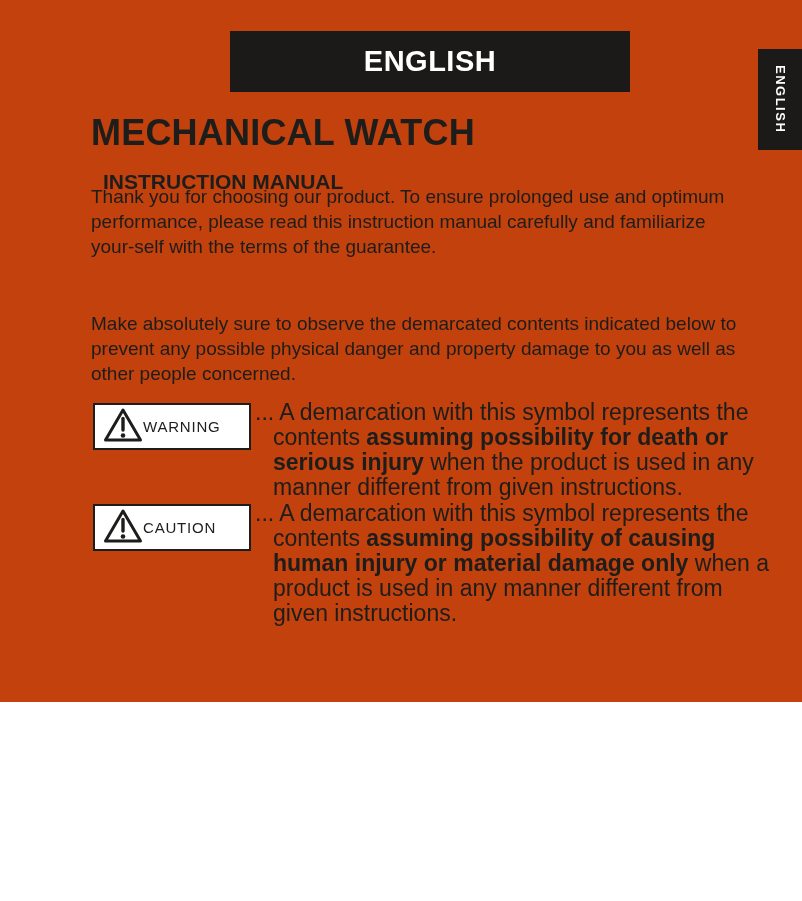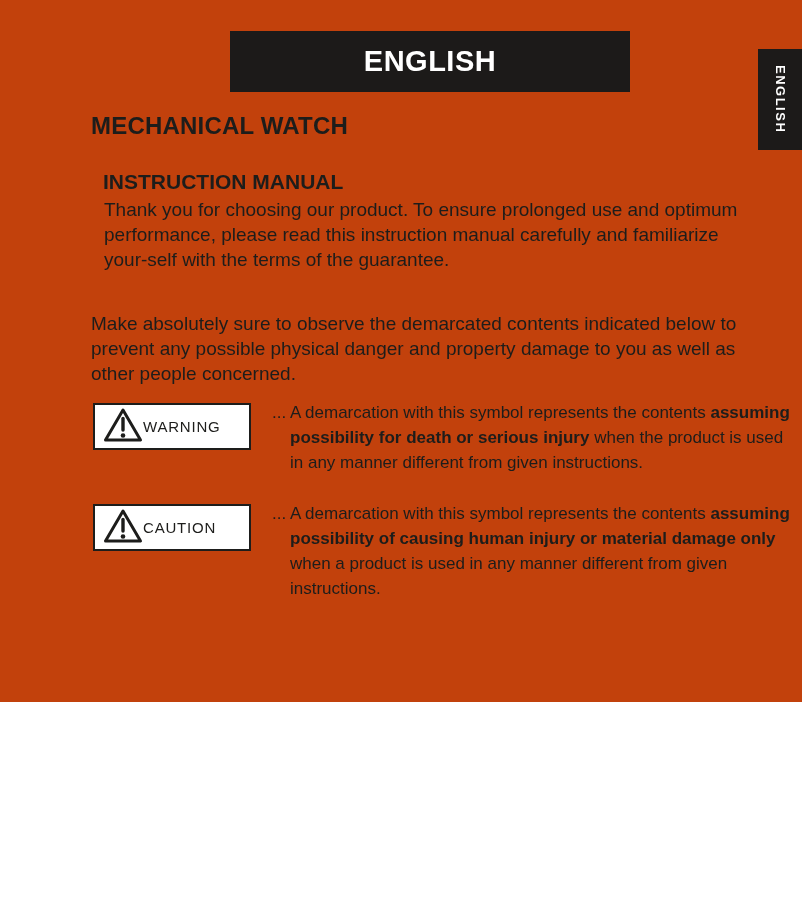--- a/index.html
+++ b/index.html
@@ -27,21 +27,21 @@
     width: 44px; height: 101px;
     background: #1c1a19;
     color: #ffffff;
     display: flex; align-items: center; justify-content: center;
     writing-mode: vertical-rl;
     font-size: 13px; font-weight: bold; letter-spacing: 1.5px;
   }
   .doc-title {
     position: absolute;
     left: 91px; top: 112px;
-    font-size: 24px; font-weight: bold; letter-spacing: 0.2px;
+    font-size: 36px; font-weight: bold; letter-spacing: 0.2px;
   }
   .doc-subtitle {
     position: absolute;
     left: 91px; top: 158px;
     font-size: 21px; font-weight: bold;
   }
   .body-text {
     font-size: 19px; line-height: 25px;
   }
   .intro-para {
@@ -76,23 +76,23 @@
     padding-left: 8px;
   }
   .demarcation-box.warning { top: 403px; }
   .demarcation-box.caution { top: 504px; }
   .demarcation-box .tri { flex: 0 0 auto; margin-top: 1px; }
   .demarcation-box .box-label {
     font-size: 15px; letter-spacing: 0.8px; margin-left: 0;
   }
   .demarcation-text {
     position: absolute;
-    left: 272px;
+    left: 255px;
     width: 502px;
-    font-size: 17px; line-height: 25px;
+    font-size: 23px; line-height: 25px;
     padding-left: 18px; text-indent: -18px;
   }
   .demarcation-text.warning { top: 400px; }
   .demarcation-text.caution { top: 501px; }
   .demarcation-text .em { font-weight: bold; }
   .page-number {
     position: absolute;
     left: 688px; top: 843px;
     width: 60px; text-align: right;
     font-size: 19px;
@@ -114,21 +114,21 @@
   </div>
 
   <div class="side-tab">
     <span>ENGLISH</span>
   </div>
 
   <h1 class="doc-title" style="margin:0;">MECHANICAL WATCH</h1>
 
   <h2 class="doc-subtitle" style="margin:12px;">INSTRUCTION MANUAL</h2>
 
-  <p class="intro-para body-text" style="margin:13px;">Thank you for choosing our product. To ensure prolonged use and optimum performance, please read this instruction manual carefully and familiarize your-self with the terms of the guarantee.</p>
+  <p class="intro-para body-text" style="margin:0;">Thank you for choosing our product. To ensure prolonged use and optimum performance, please read this instruction manual carefully and familiarize your-self with the terms of the guarantee.</p>
 
 
 
   <p class="safety-intro body-text" style="margin:0;">Make absolutely sure to observe the demarcated contents indicated below to prevent any possible physical danger and property damage to you as well as other people concerned.</p>
 
   <div class="demarcation-box warning">
     <span class="tri">
       <svg width="40" height="36" viewBox="0 0 40 36">
         <path d="M20 3 L37.5 33 L2.5 33 Z" fill="none" stroke="#1d1d1b" stroke-width="3" stroke-linejoin="round"></path>
         <line x1="20" y1="11.5" x2="20" y2="23" stroke="#1d1d1b" stroke-width="3.4" stroke-linecap="round"></line>

